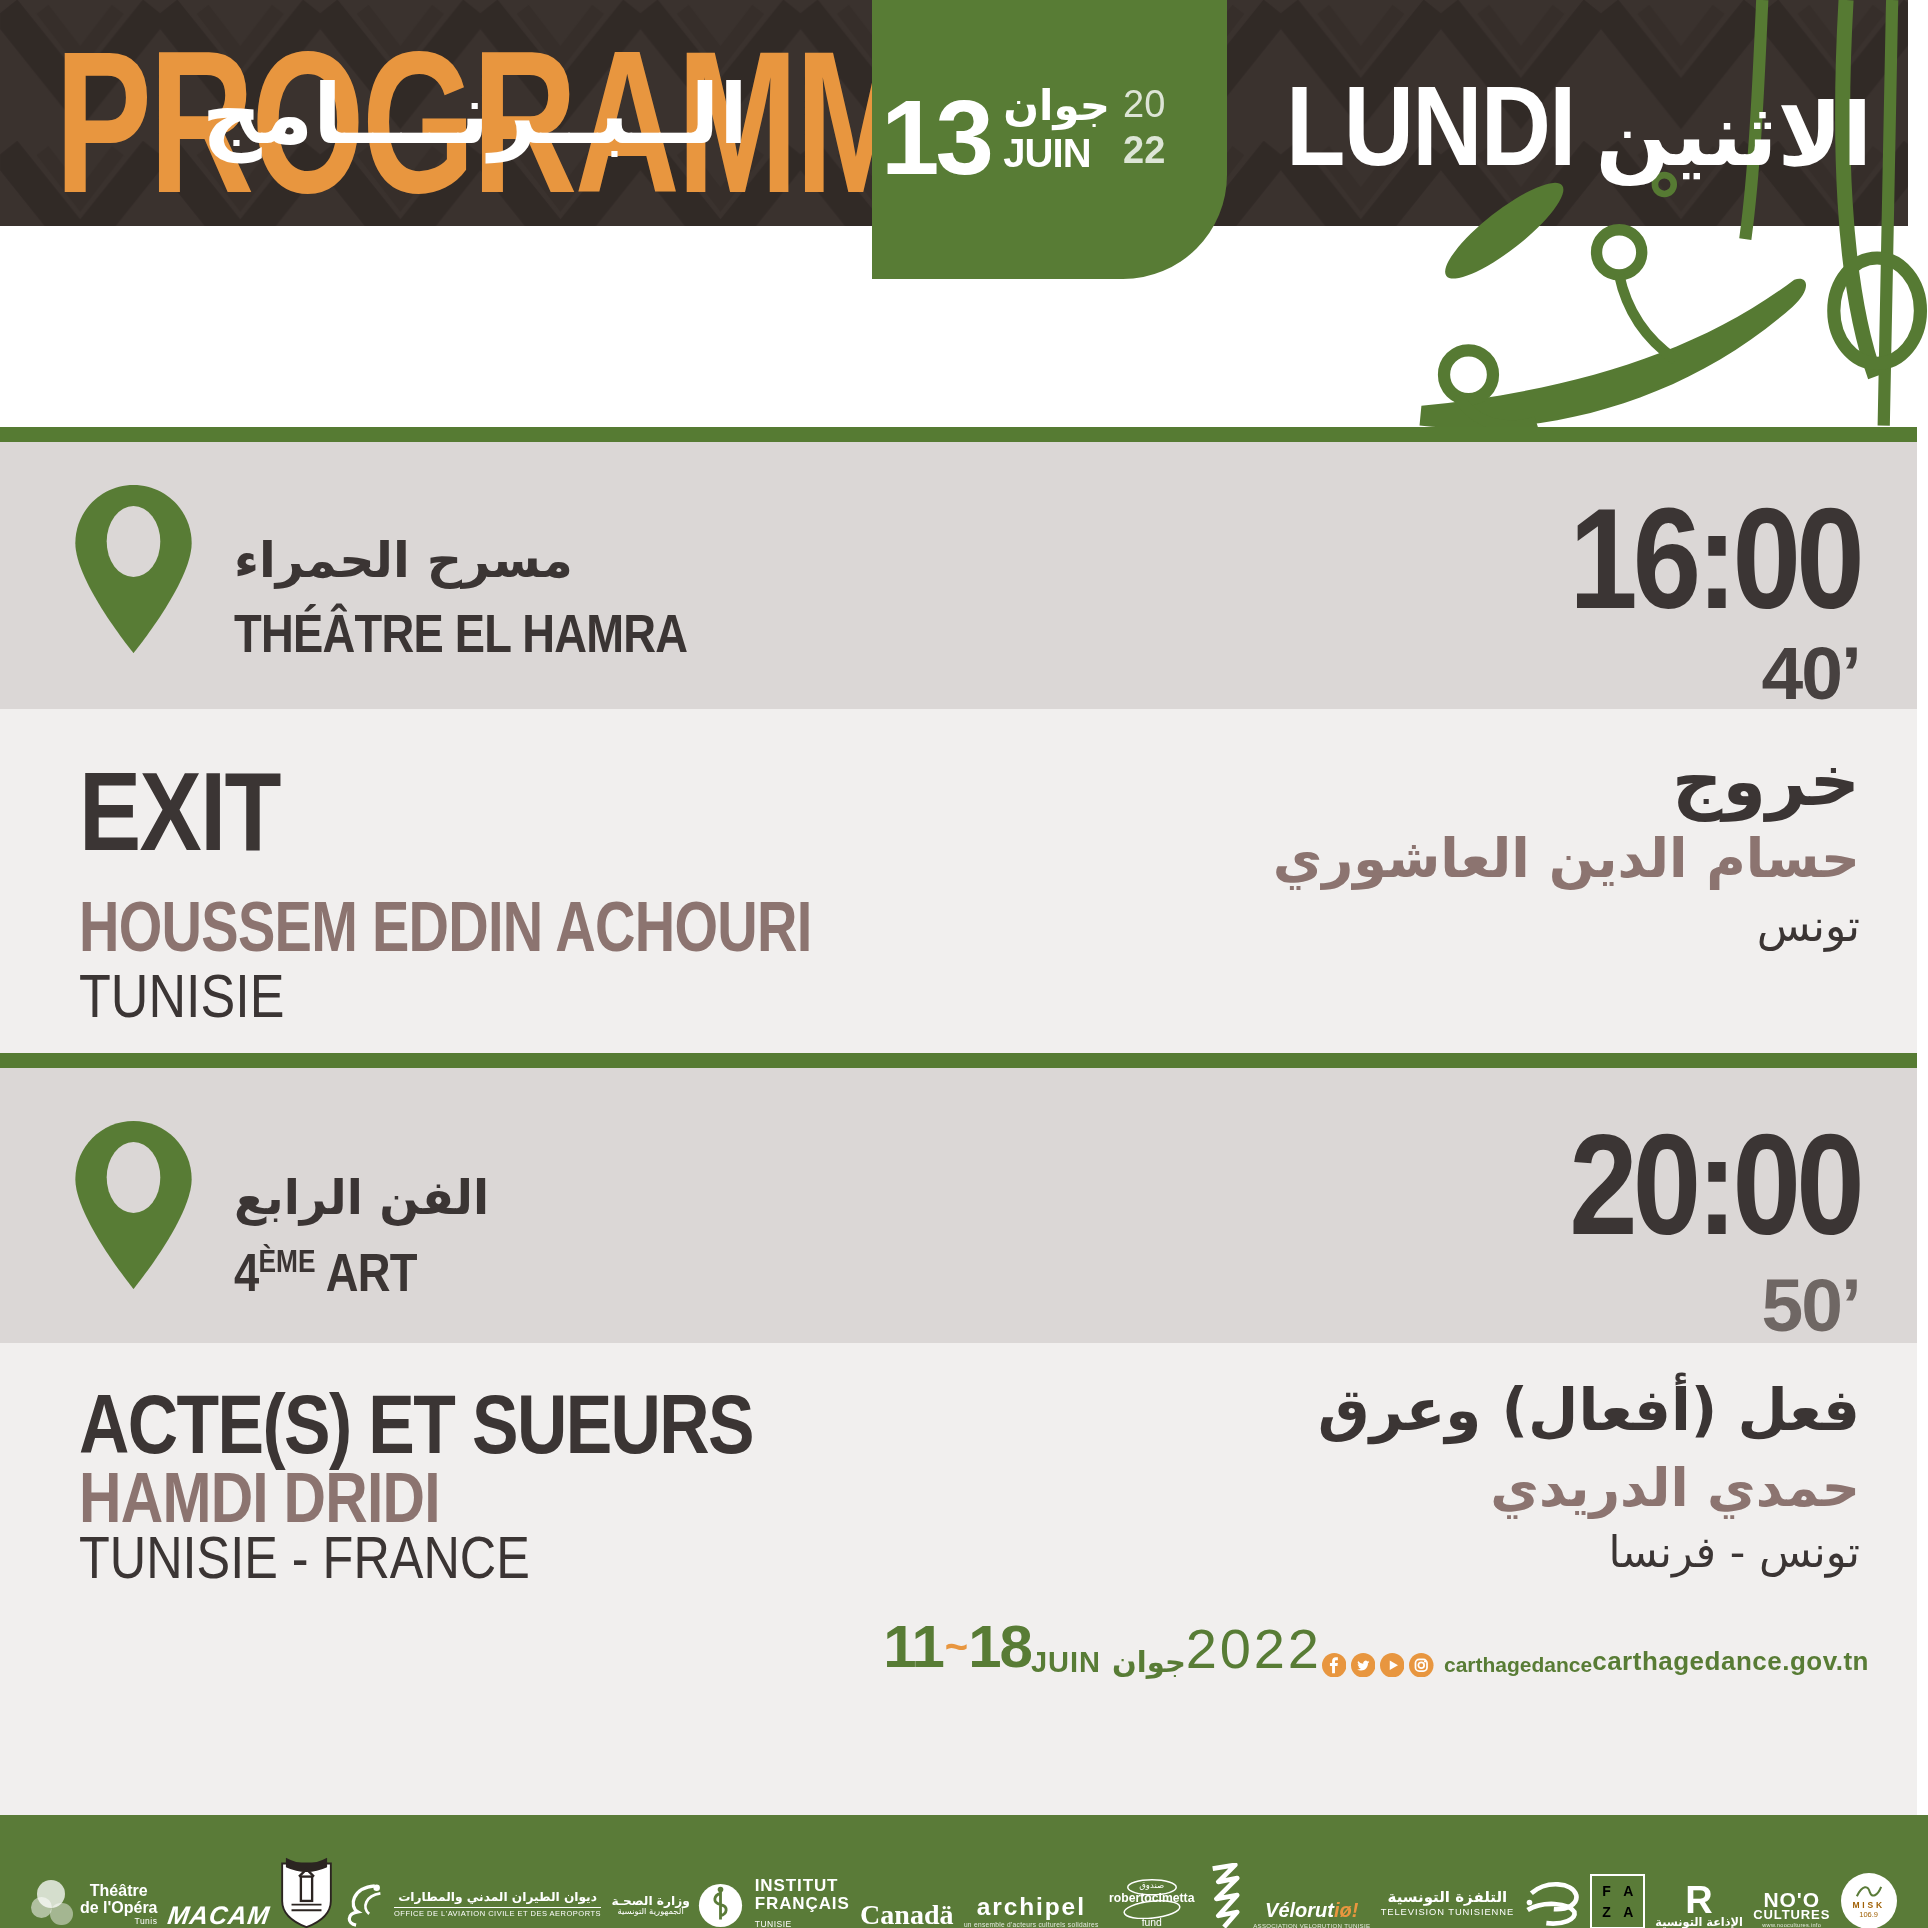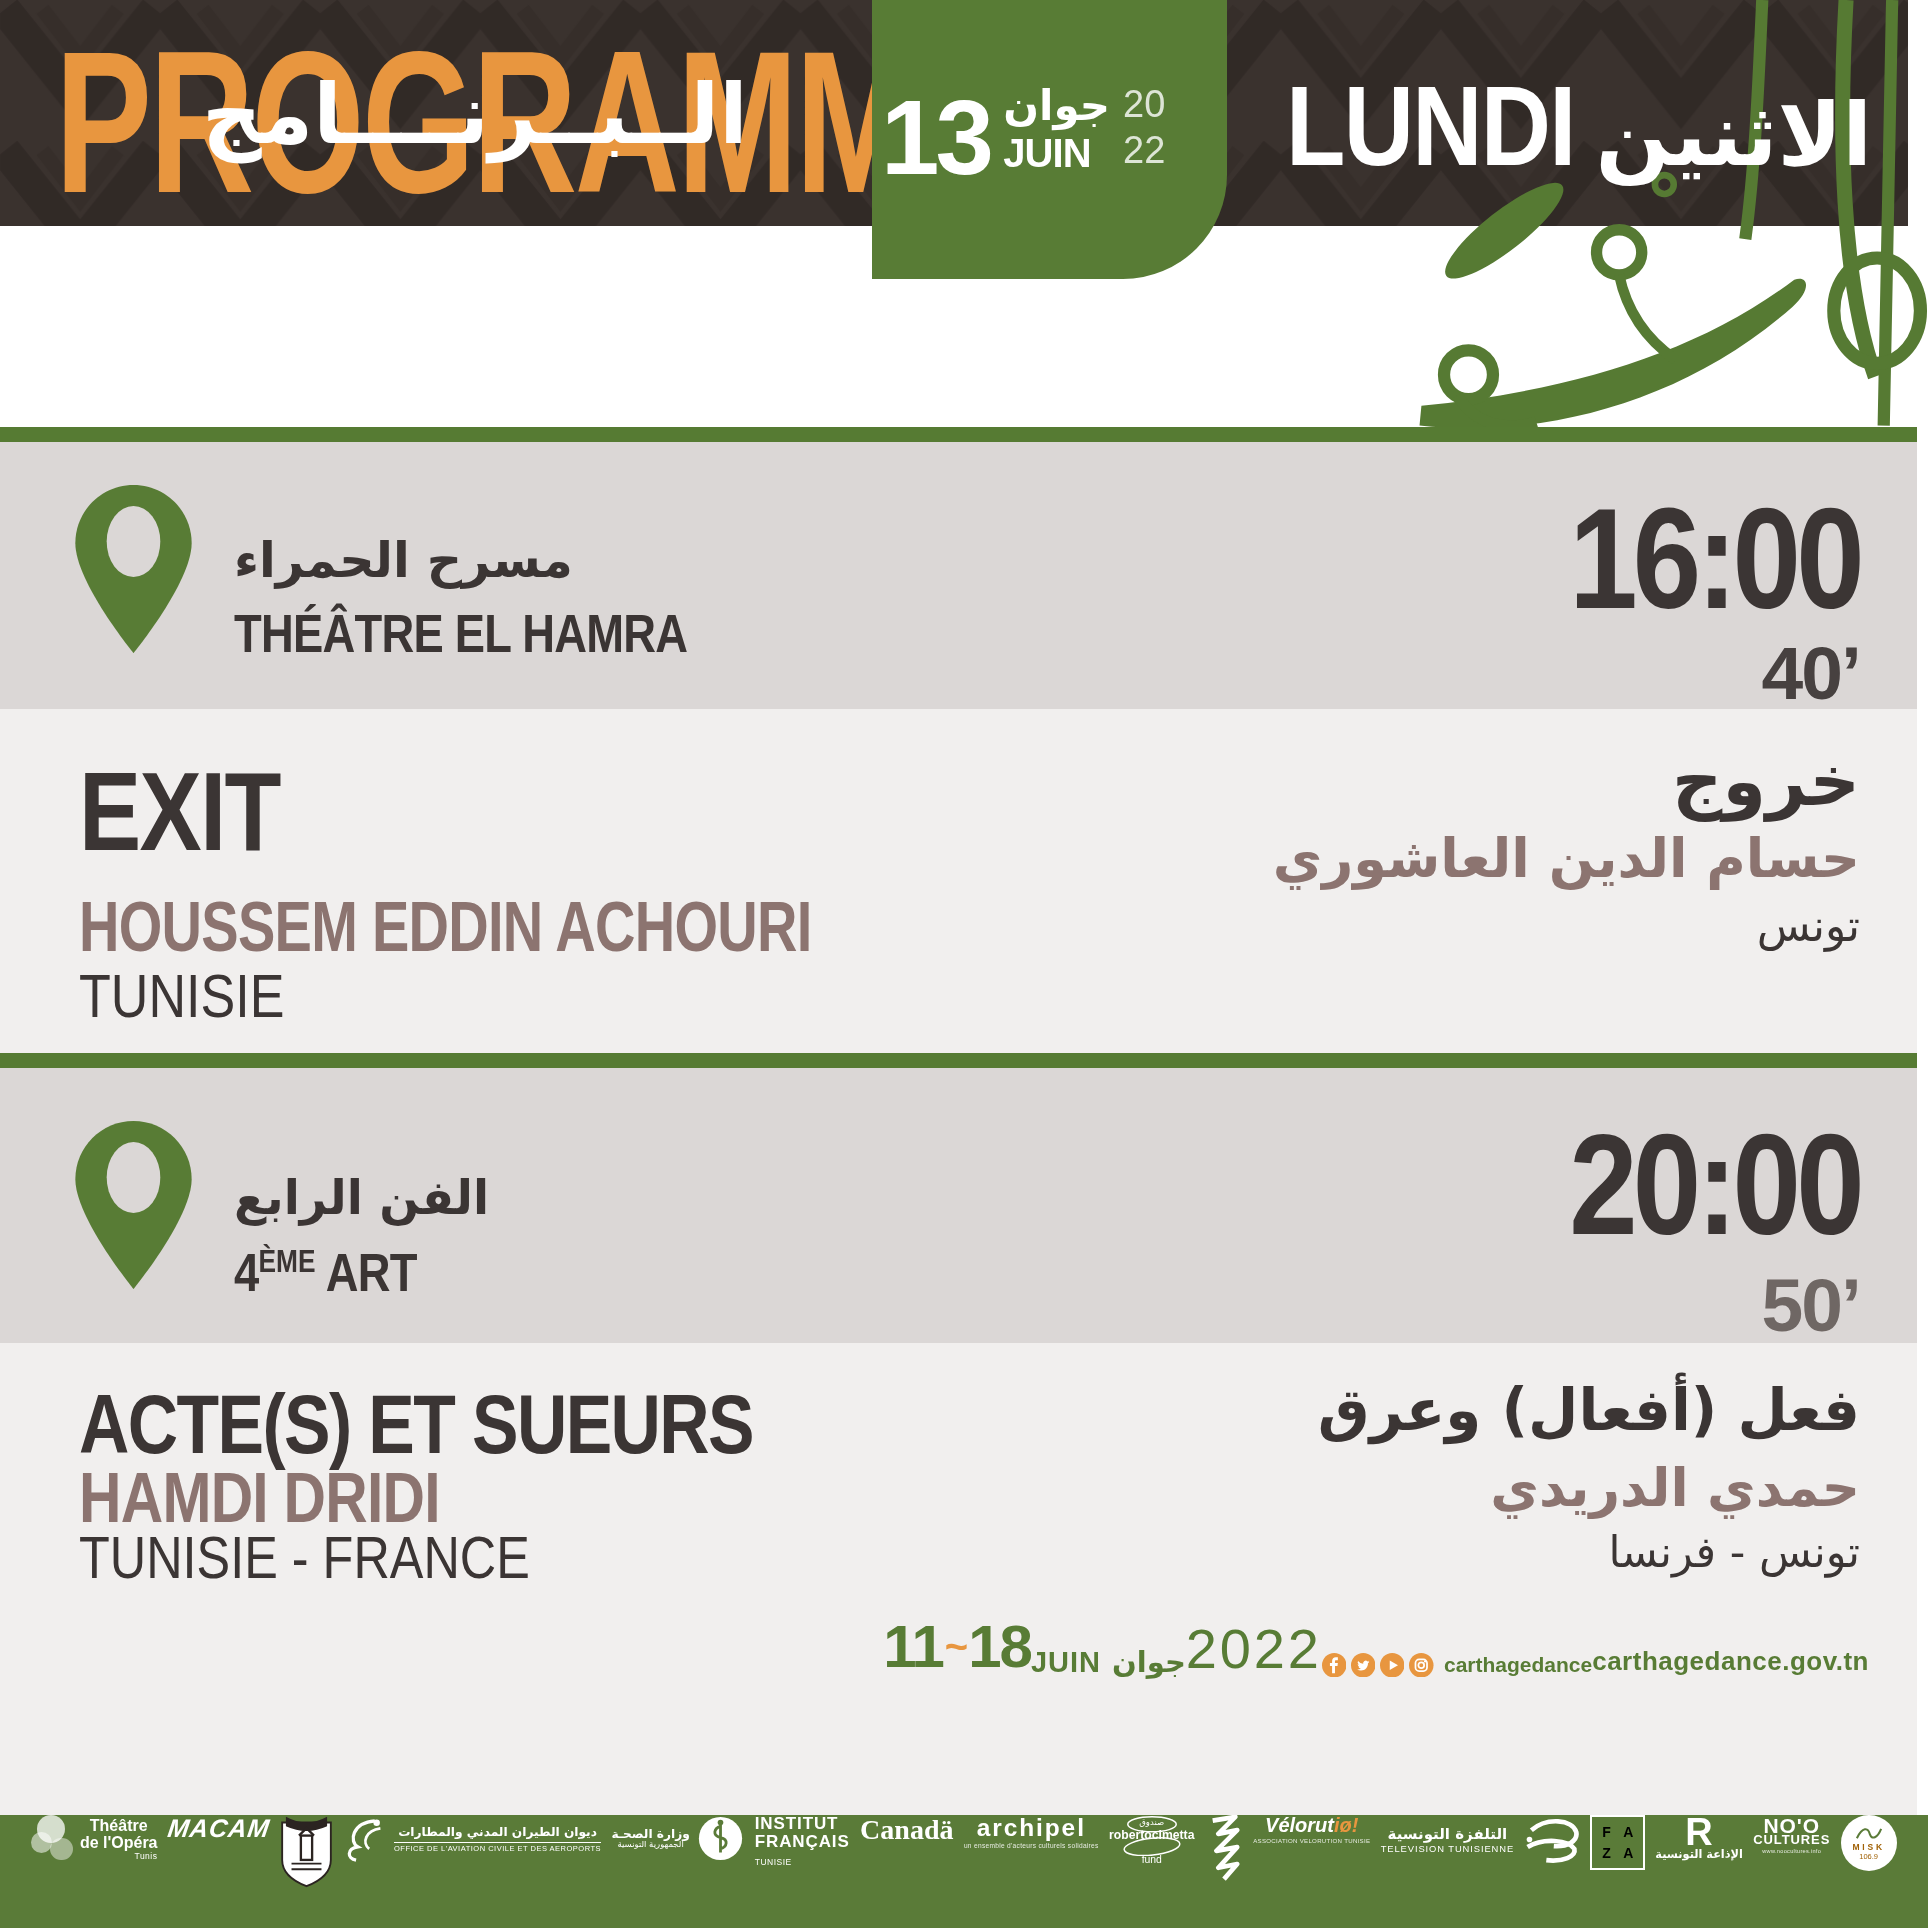--- a/index.html
+++ b/index.html
@@ -26,21 +26,21 @@
 
   .date-tab{left:872px;top:0;width:355px;height:279px;background:#587c35;z-index:5;
             border-radius:0 0 104px 0;display:flex;align-items:flex-start;gap:13px;
             padding:85px 0 0 9px;box-sizing:border-box;color:#fff;}
   .tab-day{font-size:105px;font-weight:700;line-height:1;letter-spacing:-3.8px;}
   .tab-col{display:flex;flex-direction:column;line-height:1;}
   .tab-month-ar{font-size:42px;font-weight:700;margin-bottom:5.6px;}
   .tab-month-la{font-size:40px;font-weight:700;letter-spacing:-0.9px;}
   .tab-year{color:rgba(255,255,255,.8);font-weight:400;}
   .tab-year span{font-size:38px;line-height:1;display:block;}
-  .tab-year span+span{margin-top:7.5px;}
+  .tab-year span+span{margin-top:7.5px;font-weight:bold;}
 
   .sep{left:0;width:1917px;height:15px;background:#567b33;z-index:6;}
   .sep1{top:427px;} .sep2{top:1053px;}
 
   .slot{left:0;width:1917px;background:#dbd7d6;z-index:5;}
   .slot1{top:442px;height:267px;} .slot2{top:1068px;height:275px;}
   .pin{position:absolute;left:75px;width:117px;height:168px;}
   .venue-ar{position:absolute;left:234px;font-size:49px;font-weight:700;color:#3b3534;direction:rtl;}
   .venue-la{position:absolute;left:234px;font-size:54px;font-weight:700;color:#3b3534;
             letter-spacing:-0.9px;white-space:nowrap;}
@@ -66,21 +66,21 @@
   .f-month{display:flex;align-items:baseline;gap:11.3px;color:#587c35;margin-top:11.3px;line-height:1;}
   .f-month .la{font-size:29px;font-weight:700;letter-spacing:0.9px;}
   .f-month .ar{font-size:29px;font-weight:700;}
   .f-year{color:#587c35;font-size:56px;font-weight:400;letter-spacing:2.8px;line-height:1;margin-top:9.4px;}
   .social-row{display:flex;align-items:center;gap:4.7px;margin-top:15px;}
   .social-row svg{display:block;}
   .handle{color:#587c35;font-size:21px;font-weight:700;margin-left:5.6px;}
   .website{color:#587c35;font-size:26px;font-weight:700;letter-spacing:0.5px;margin-top:3.8px;}
 
   .footer-bar{left:0;top:1815px;width:1928px;height:114px;background:#5a7b38;z-index:7;
-              display:flex;align-items:flex-start;justify-content:space-evenly;padding:0 21px;box-sizing:border-box;}
+              display:flex;align-items:flex-end;justify-content:space-evenly;padding:0 21px;box-sizing:border-box;}
   .logo{display:flex;flex-direction:column;align-items:center;color:#fff;text-align:center;line-height:1.05;}
   .logo-row{display:flex;align-items:center;gap:7.5px;color:#fff;}
   .lg-txt-lg{font-size:16px;font-weight:700;}
   .lg-txt-sm{font-size:8.5px;letter-spacing:0.5px;}
   .opera-circ{position:relative;width:41px;height:49px;}
   .opera-circ i{position:absolute;border-radius:50%;background:rgba(255,255,255,.75);}
   .macam{font-size:25.4px;font-weight:700;font-style:italic;transform:skewX(-8deg);letter-spacing:0.9px;}
   .faza-box{width:55px;height:55px;border:2.8px solid #fff;display:grid;grid-template-columns:1fr 1fr;
             place-items:center;font-size:14px;font-weight:700;padding:3.8px;box-sizing:border-box;}
   .misk-circ{width:56px;height:56px;border-radius:50%;background:#fff;color:#a16207;display:flex;

